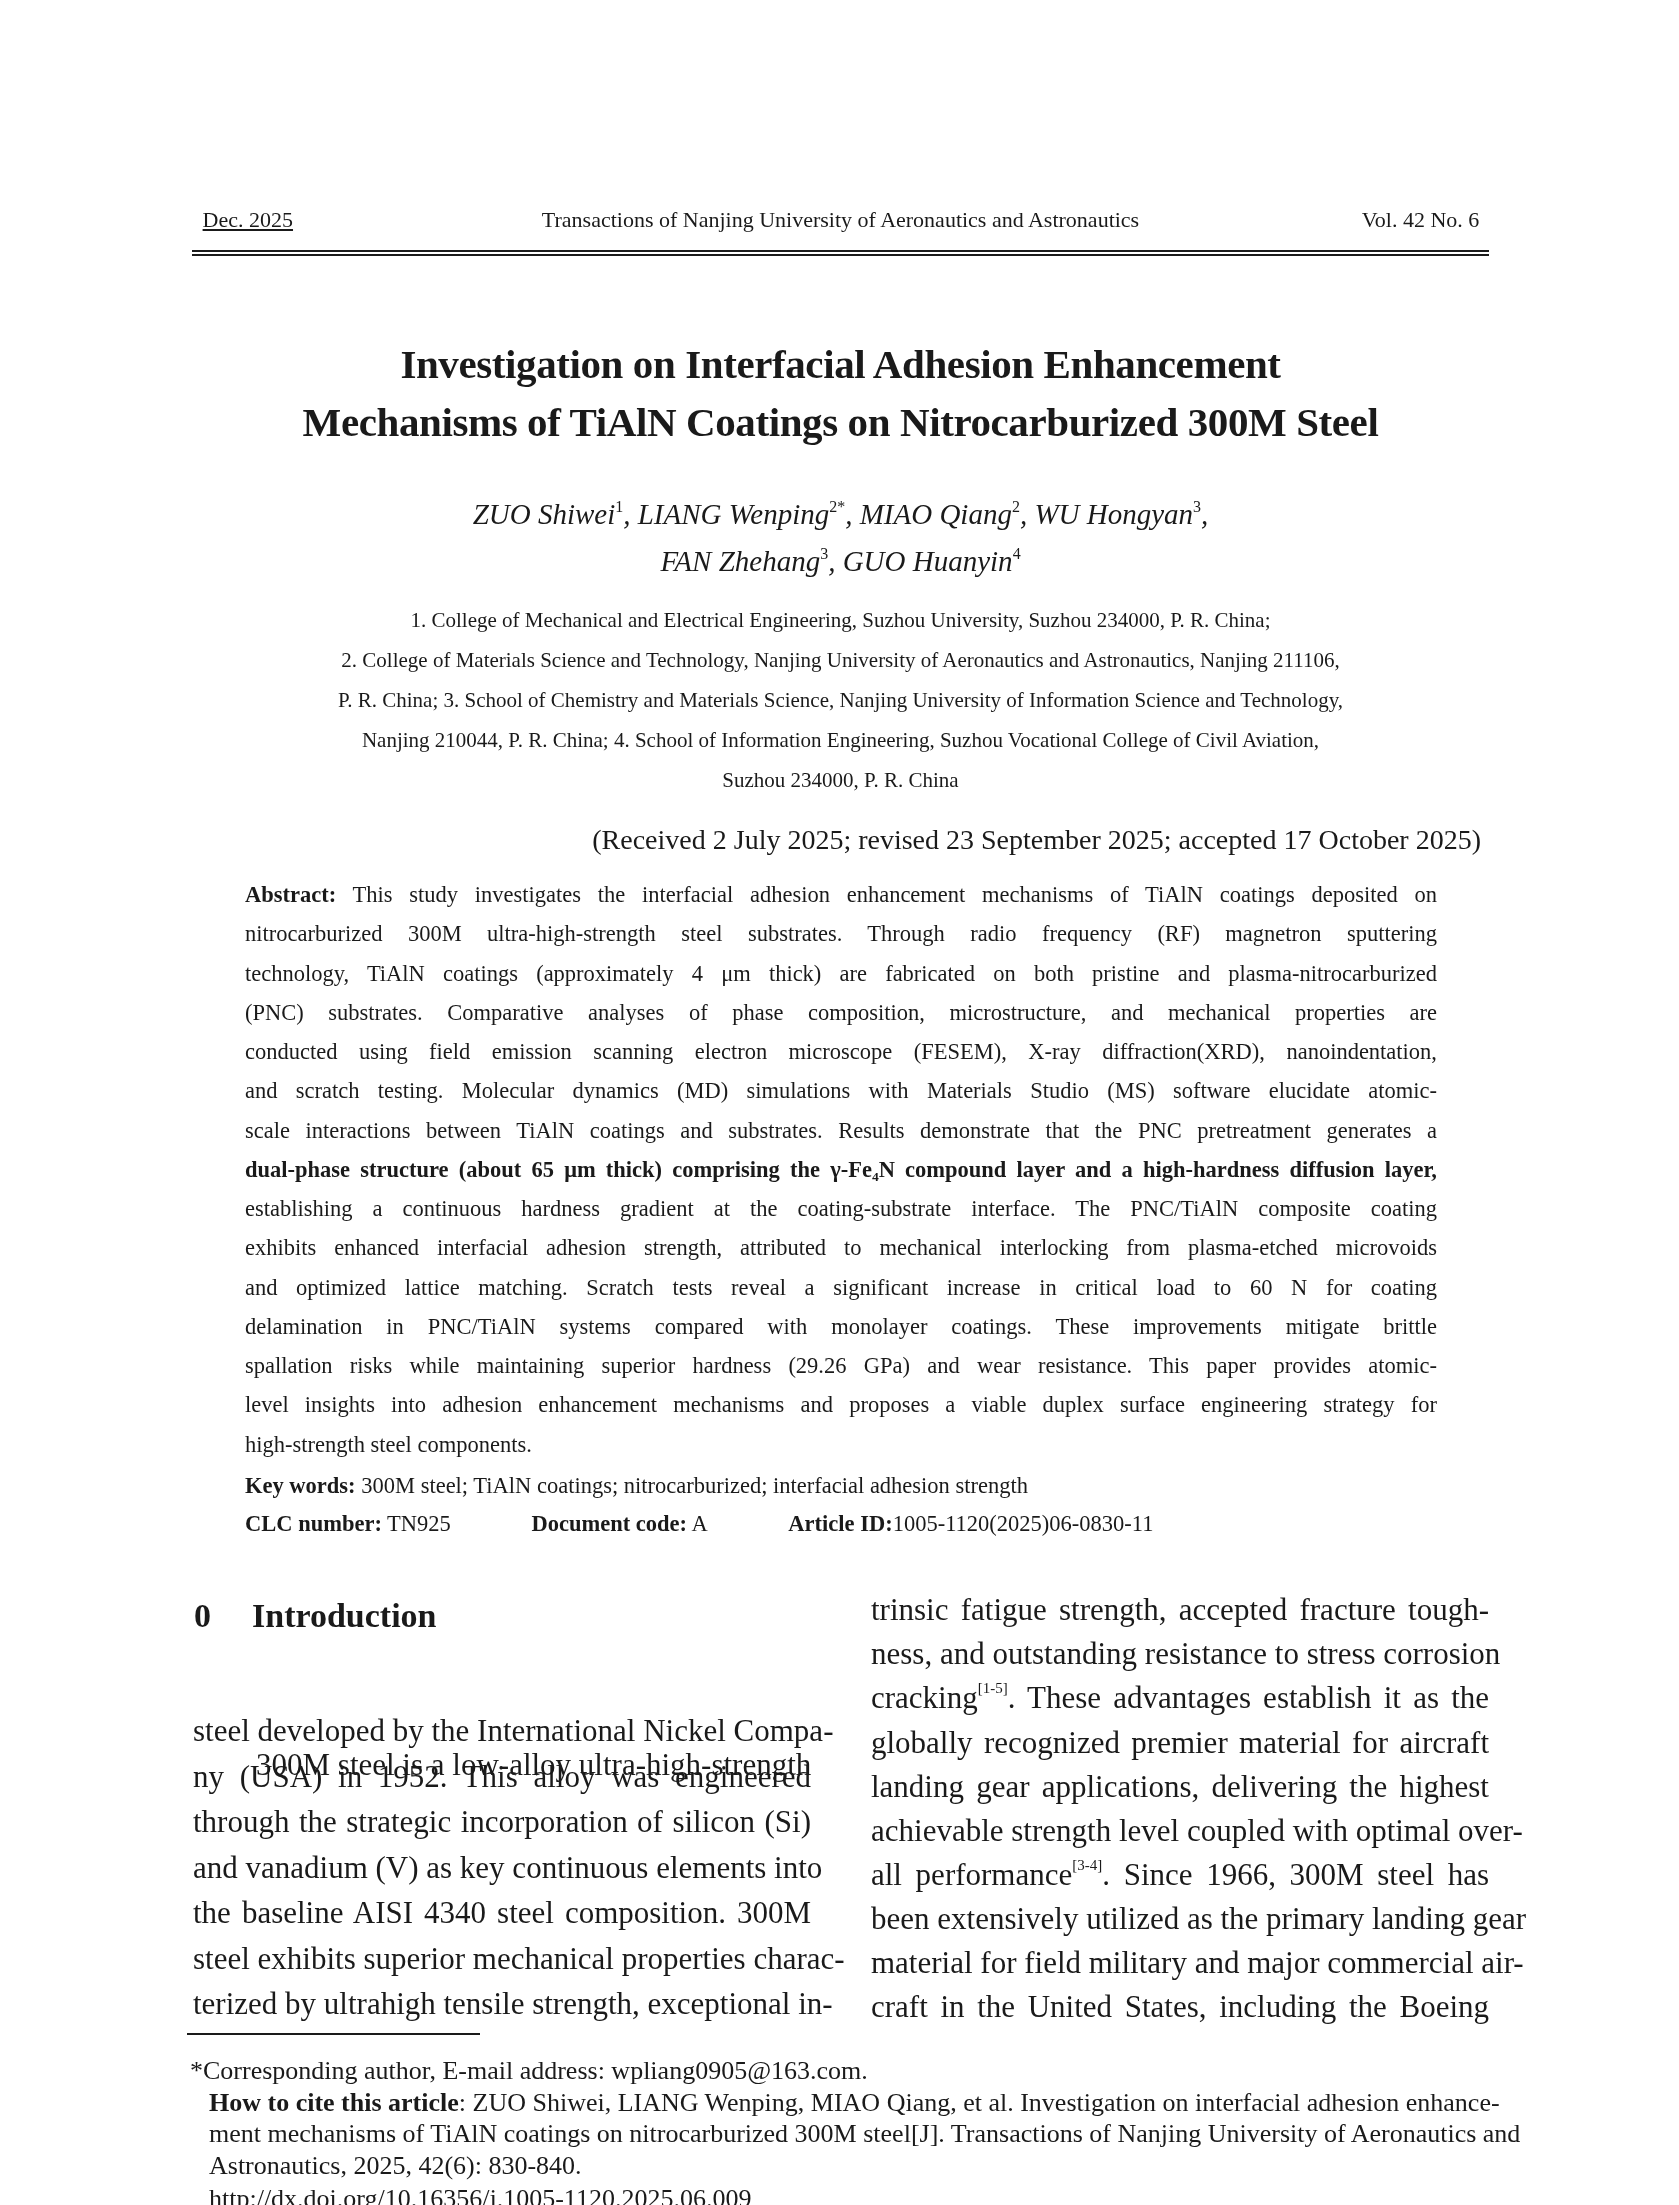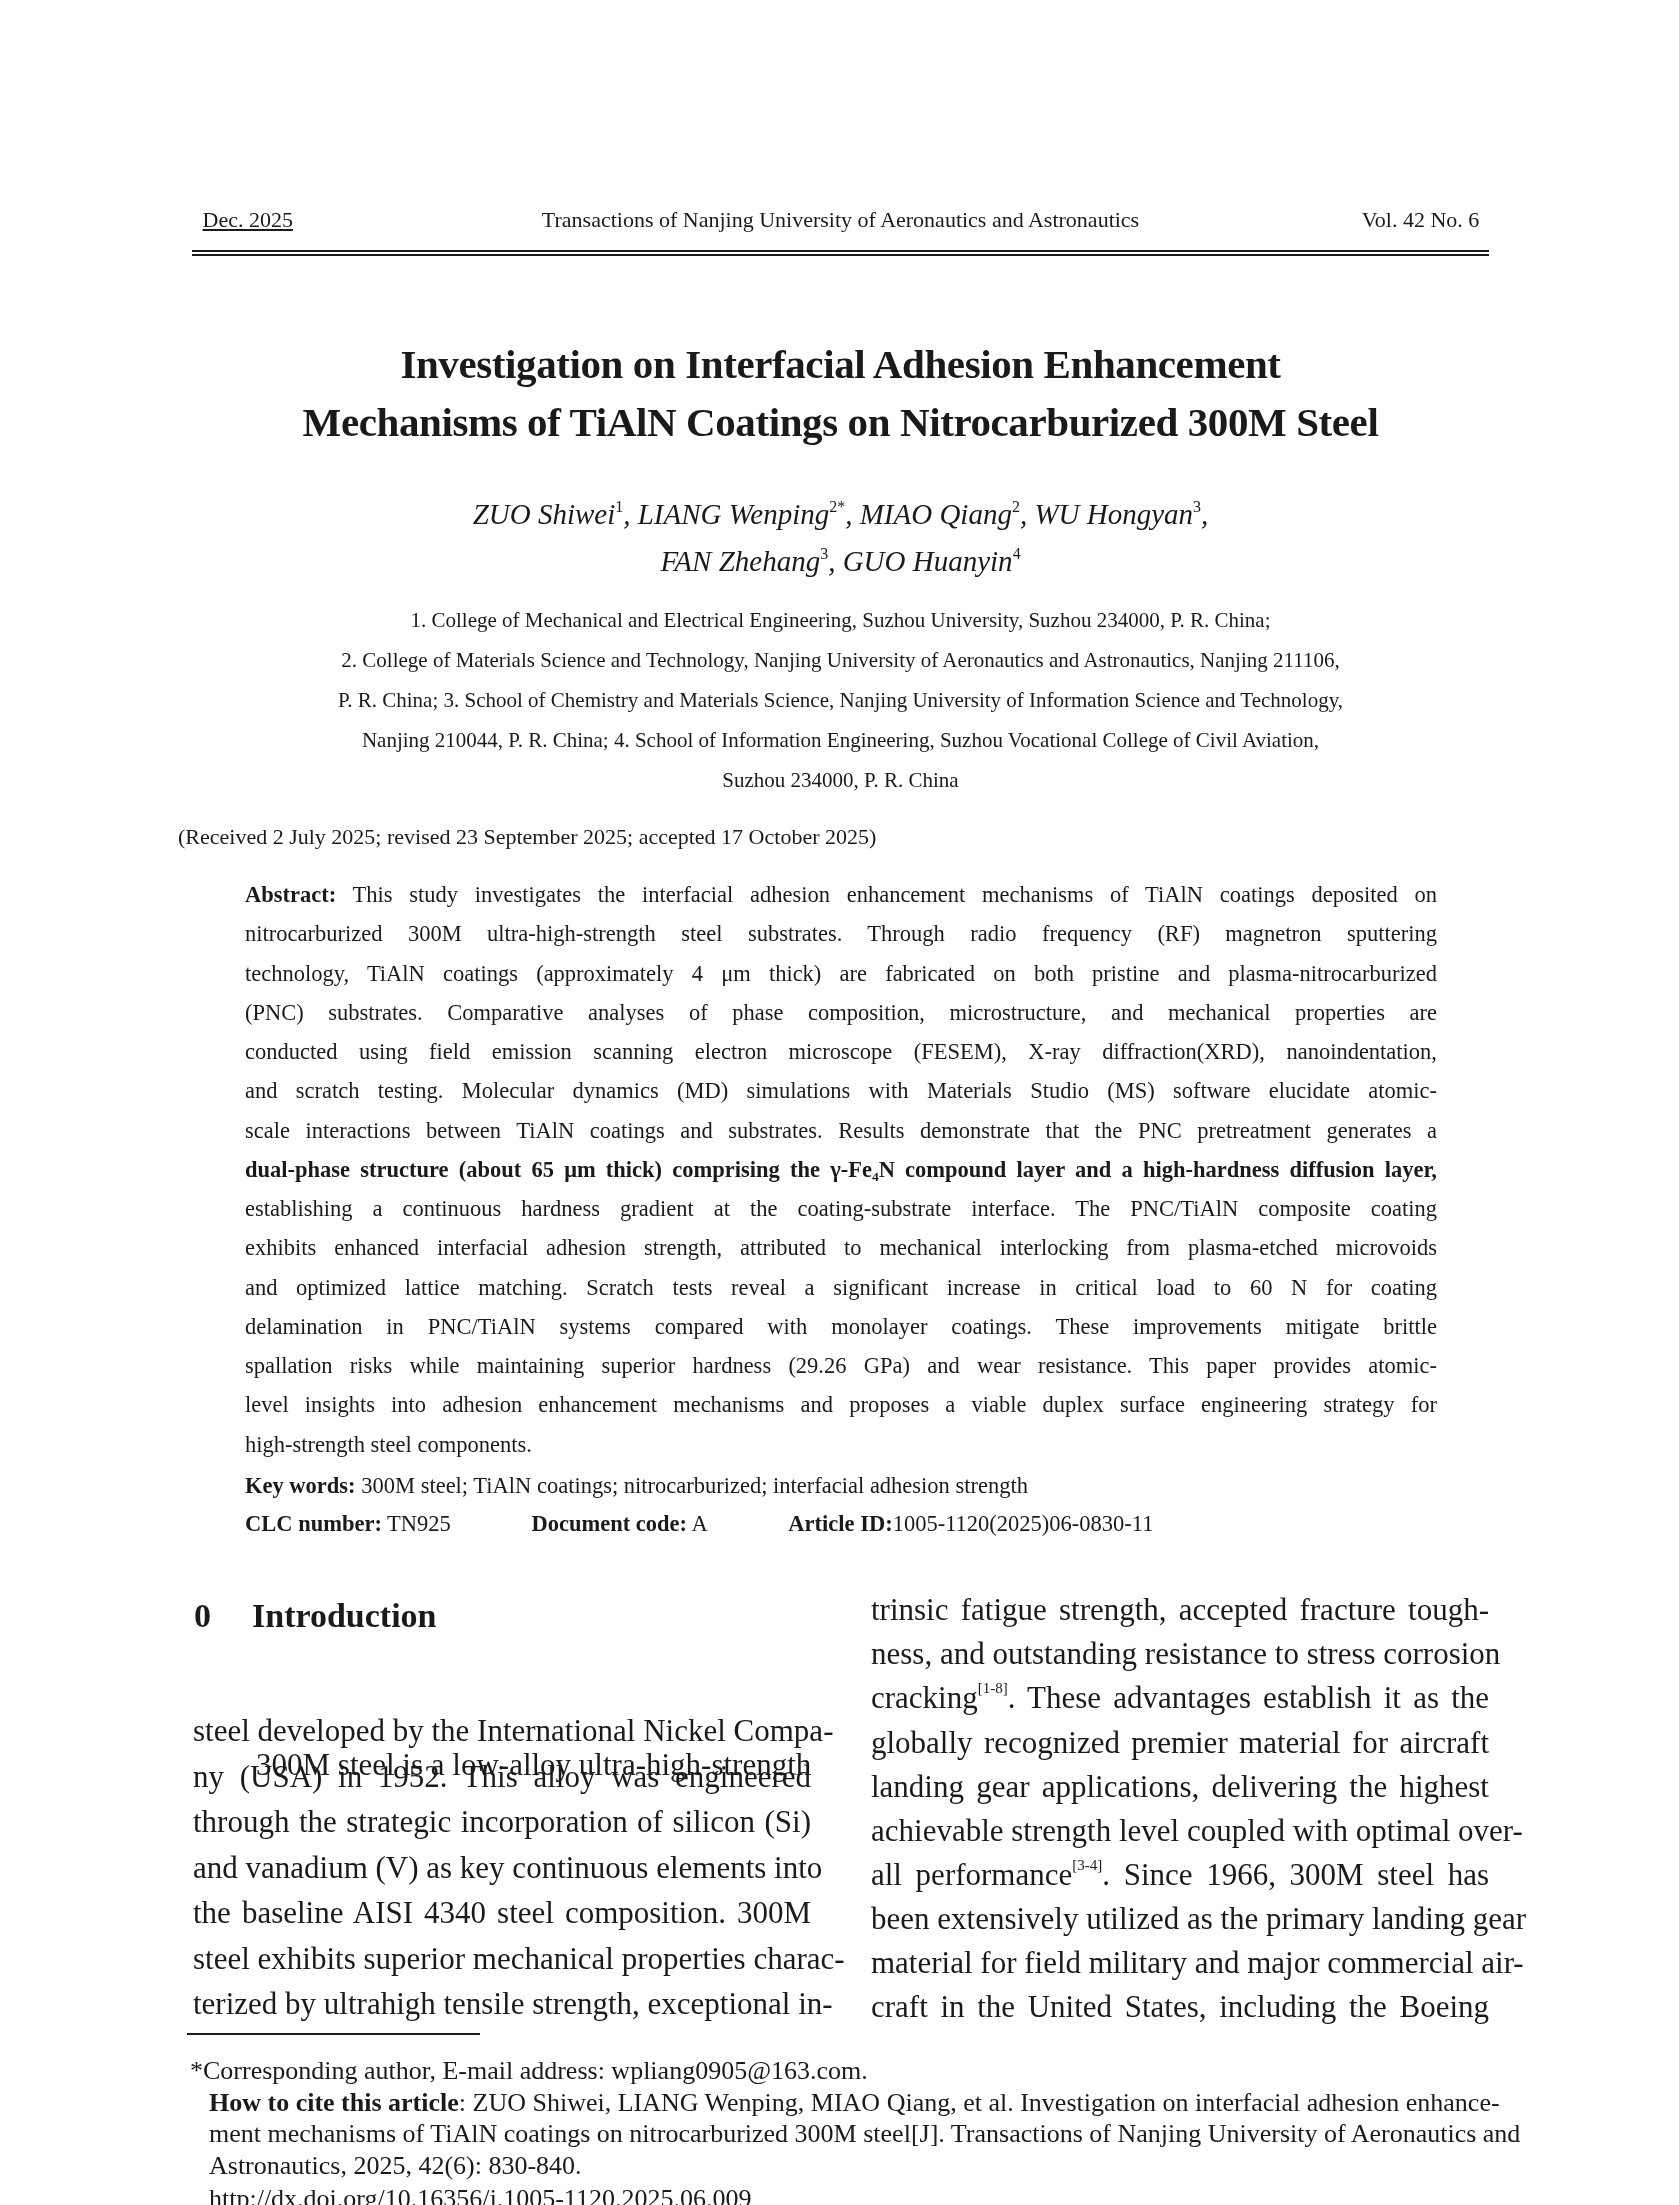--- a/index.html
+++ b/index.html
@@ -15,21 +15,21 @@
   #header .right { position: absolute; right: 9.7px; top: 0; }
   .rule { position: absolute; left: 192px; width: 1297px; height: 2.2px; background: #1a1a1a; }
 
   
   .title { left: 192px; width: 1297px; text-align: center; font-weight: bold;
            font-size: 41px; letter-spacing: -0.4px; }
   
   .authors { left: 192px; width: 1297px; text-align: center; font-style: italic; font-size: 29px; }
   .authors sup { font-size: 16px; font-style: normal; vertical-align: 12.3px; line-height: 0; }
   .affil { left: 192px; width: 1297px; text-align: center; font-size: 21px; }
-  .received { left: 178px; width: 1297px; text-align: left; font-size: 22px; }
+  .received { left: 184px; width: 1297px; text-align: right; font-size: 28px; }
 
   
   .abs-line { left: 245px; width: 1192px; font-size: 22.5px; text-align: justify;
               text-align-last: justify; white-space: nowrap; }
   .abs-line.last { text-align-last: left; }
   .abs-line b { font-weight: bold; }
   .kw { left: 245px; font-size: 22.5px; }
   .kw b { font-weight: bold; }
   .kw .gap { display: inline-block; width: 75px; }
 
@@ -119,21 +119,21 @@
 <div class="line col-line col-left" style="top:1713px;">steel developed by the International Nickel Compa-</div>
 <div class="line col-line col-left" style="top:1759px;">ny (USA) in 1952. This alloy was engineered</div>
 <div class="line col-line col-left" style="top:1804px;">through the strategic incorporation of silicon (Si)</div>
 <div class="line col-line col-left" style="top:1850px;">and vanadium (V) as key continuous elements into</div>
 <div class="line col-line col-left" style="top:1895px;">the baseline AISI 4340 steel composition. 300M</div>
 <div class="line col-line col-left" style="top:1941px;">steel exhibits superior mechanical properties charac-</div>
 <div class="line col-line col-left" style="top:1986px;">terized by ultrahigh tensile strength, exceptional in-</div>
 
 <div class="line col-line col-right" style="top:1592px;">trinsic fatigue strength, accepted fracture tough-</div>
 <div class="line col-line col-right" style="top:1636px;">ness, and outstanding resistance to stress corrosion</div>
-<div class="line col-line col-right" style="top:1680px;"><span>cracking</span><sup>[1-8]</sup><span>. These advantages establish it as the</span></div>
+<div class="line col-line col-right" style="top:1680px;"><span>cracking</span><sup>[1-5]</sup><span>. These advantages establish it as the</span></div>
 <div class="line col-line col-right" style="top:1725px;">globally recognized premier material for aircraft</div>
 <div class="line col-line col-right" style="top:1769px;">landing gear applications, delivering the highest</div>
 <div class="line col-line col-right" style="top:1813px;">achievable strength level coupled with optimal over-</div>
 <div class="line col-line col-right" style="top:1857px;"><span>all performance</span><sup>[3-4]</sup><span>. Since 1966, 300M steel has</span></div>
 <div class="line col-line col-right" style="top:1901px;">been extensively utilized as the primary landing gear</div>
 <div class="line col-line col-right" style="top:1945px;">material for field military and major commercial air-</div>
 <div class="line col-line col-right" style="top:1989px;">craft in the United States, including the Boeing</div>
 
 <div class="fn-rule"></div>
 <div class="line fn" style="left:190px; top:2056px;">*Corresponding author, E-mail address: wpliang0905@163.com.</div>

